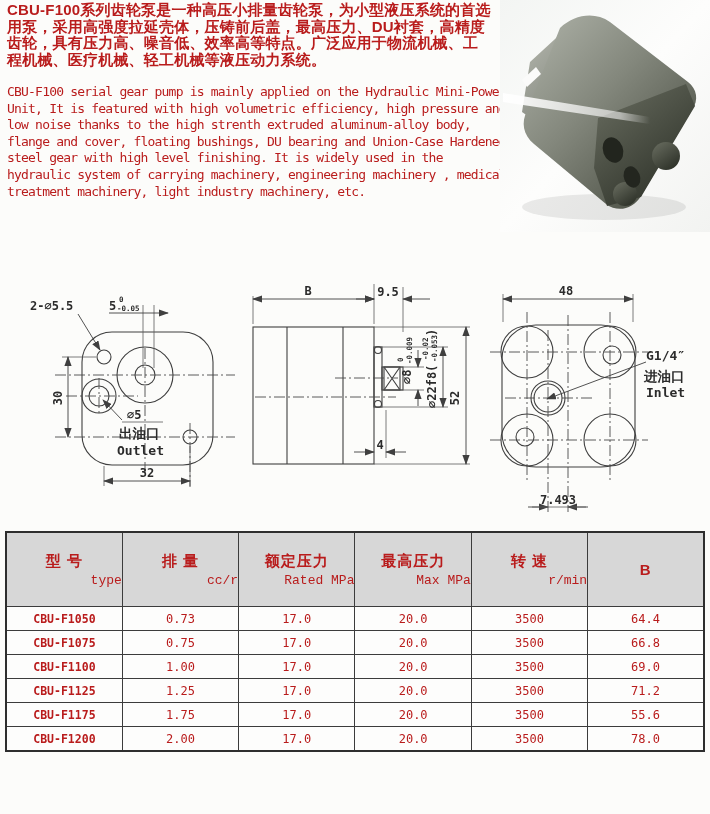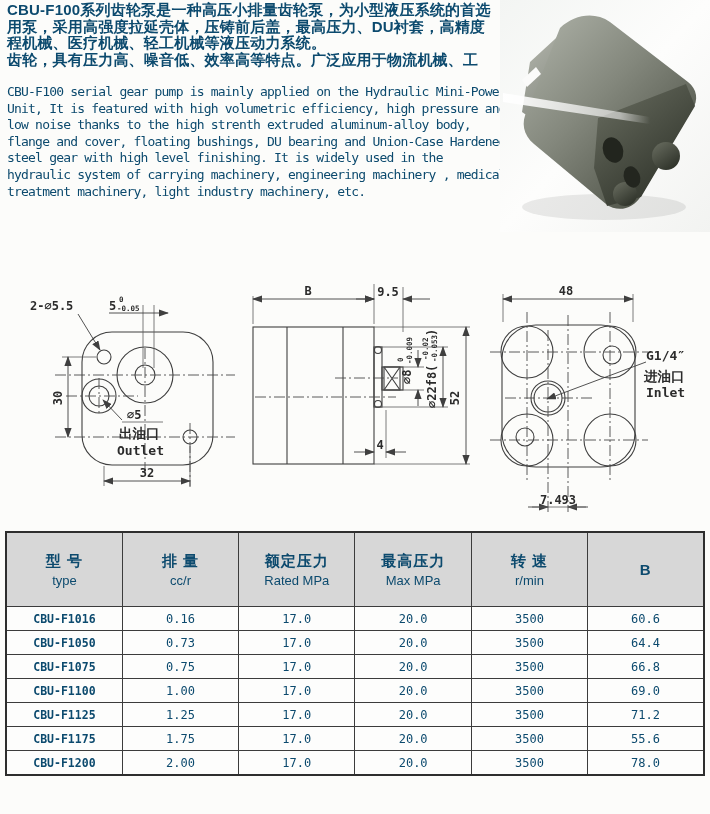--- a/index.html
+++ b/index.html
@@ -1,50 +1,50 @@
 <!DOCTYPE html>
 <html><head>
 <meta charset="utf-8">
 <style>
   html,body{margin:0;padding:0;background:#e8e8e6;}
   #page{position:relative;width:710px;height:814px;background:#fcfcfa;overflow:hidden;
-        font-family:"Liberation Sans",sans-serif;color:#0c4a6e;}
+        font-family:"Liberation Sans",sans-serif;color:#b91c1c;}
   .cn-block{position:absolute;left:7px;top:2px;width:500px;}
   .cn-block div{font-size:15px;line-height:16.6px;font-weight:600;letter-spacing:.2px;white-space:nowrap;}
   .en-block{position:absolute;left:7px;top:84px;width:506px;}
   .en-block div{font-family:"DejaVu Sans Mono",monospace;font-size:13px;line-height:16.6px;
                 font-weight:500;letter-spacing:-0.8px;white-space:nowrap;}
   svg text{font-family:"DejaVu Sans Mono",monospace;fill:#2b2b2b;}
   svg .dim{font-size:12px;font-weight:bold;}
   svg .dimsm{font-size:7.5px;font-weight:bold;}
   svg .cnlbl{font-family:"Liberation Sans",sans-serif;font-size:13.5px;font-weight:bold;}
   svg .enlbl{font-size:13px;font-weight:bold;}
   .geo{stroke:#3f3f3f;stroke-width:1.1;fill:none;}
   .thin{stroke:#5a5a5a;stroke-width:0.8;fill:none;}
   .cline{stroke:#4a4a4a;stroke-width:0.9;fill:none;stroke-dasharray:11 3 2 3;}
   .dimline{stroke:#3f3f3f;stroke-width:0.9;fill:none;}
   #specs{position:absolute;left:5px;top:531px;width:700px;border-collapse:collapse;
          table-layout:fixed;border:2px solid #2e2e2e;}
   #specs th{background:#d7d7d7;border:1px solid #3c3c3c;height:73px;font-weight:normal;padding:0;}
   #specs th .h-cn{font-size:15px;font-weight:bold;letter-spacing:1px;display:block;}
-  #specs th .h-en{font-family:Liberation Sans, sans-serif;font-size:13px;display:block;margin-top:2px;}
+  #specs th .h-en{font-family:Liberation Mono, monospace;font-size:13px;display:block;margin-top:2px;text-align:right;}
   #specs td{border:1px solid #3c3c3c;height:23px;text-align:center;
             font-family:"DejaVu Sans Mono",monospace;font-size:12px;padding:0;background:#fdfdfc;}
   #specs td.c0{font-weight:bold;font-size:11.5px;}
 </style>
 </head>
 <body>
 
 <div id="page">
 
   <div class="cn-block">
     <div>CBU-F100系列齿轮泵是一种高压小排量齿轮泵，为小型液压系统的首选</div>
     <div>用泵，采用高强度拉延壳体，压铸前后盖，最高压力、DU衬套，高精度</div>
+    <div>齿轮，具有压力高、噪音低、效率高等特点。广泛应用于物流机械、工</div>
     <div>程机械、医疗机械、轻工机械等液压动力系统。</div>
-    <div>齿轮，具有压力高、噪音低、效率高等特点。广泛应用于物流机械、工</div>
   </div>
 
   <div class="en-block">
     <div>CBU-F100 serial gear pump is mainly applied on the Hydraulic Mini-Power</div>
     <div>Unit, It is featured with high volumetric efficiency, high pressure and</div>
     <div>low noise thanks to the high strenth extruded aluminum-alloy body,</div>
     <div>flange and cover, floating bushings, DU bearing and Union-Case Hardened</div>
     <div>steel gear with high level finishing. It is widely used in the</div>
     <div>hydraulic system of carrying machinery, engineering machinery , medical</div>
     <div>treatment machinery, light industry machinery, etc.</div>
@@ -264,28 +264,20 @@
             <span class="h-cn">转 速</span>
             <span class="h-en">r/min</span>
           </th>
         <th>
             <span class="h-cn">B</span>
           </th>
       </tr>
     </thead>
     <tbody>
       <tr>
-          <td class="c0">CBU-F1016</td>
-          <td>0.16</td>
-          <td>17.0</td>
-          <td>20.0</td>
-          <td>3500</td>
-          <td>60.6</td>
-        </tr>
-      <tr>
           <td class="c0">CBU-F1050</td>
           <td>0.73</td>
           <td>17.0</td>
           <td>20.0</td>
           <td>3500</td>
           <td>64.4</td>
         </tr>
       <tr>
           <td class="c0">CBU-F1075</td>
           <td>0.75</td>

